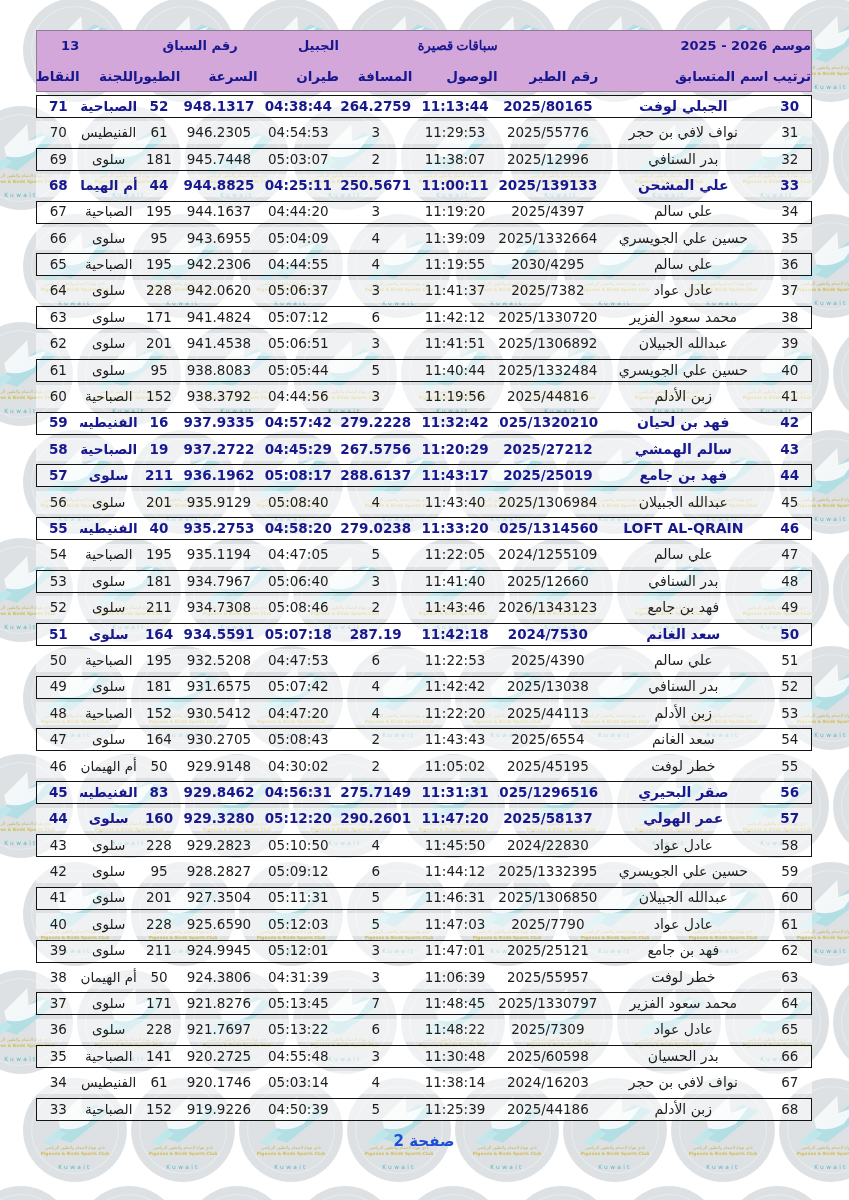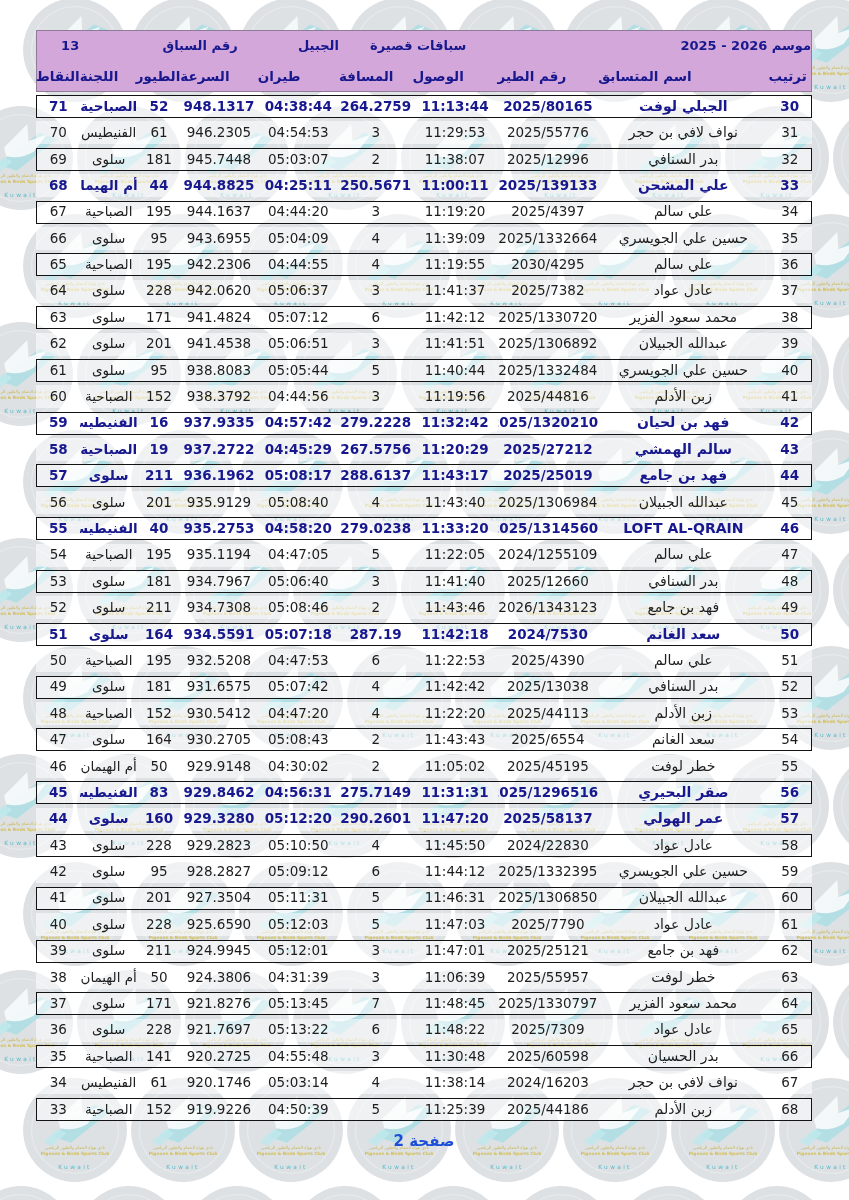--- a/index.html
+++ b/index.html
@@ -25,26 +25,26 @@
     border:1px solid #8f7a97;box-sizing:border-box;
     color:var(--navy);
   }
   .grid10{
     display:grid;direction:rtl;
     grid-template-columns:5.5% 22% 13% 11% 9.5% 10.5% 10% 5.5% 7.5% 5.5%;
     align-items:center;
   }
   .meta-row{height:29px;font-size:13px;font-weight:700;}
   .meta-season{grid-column:1/3;text-align:right;padding-left:8px;white-space:nowrap;}
-  .meta-racetype{grid-column:4/6;text-align:center;white-space:nowrap;}
+  .meta-racetype{grid-column:4/6;white-space:nowrap;font-family:Liberation Serif, serif;}
   .meta-location{grid-column:6/7;text-align:right;white-space:nowrap;}
   .meta-raceno{grid-column:7/11;display:flex;justify-content:space-between;align-items:center;
                padding:0 20px 0 24px;white-space:nowrap;}
   .colhead-row{height:31px;font-size:13.5px;font-weight:700;}
-  .colhead-row .c{text-align:left;white-space:nowrap;}
+  .colhead-row .c{text-align:right;white-space:nowrap;}
   
   .rows{position:absolute;top:95px;right:37px;width:776px;}
   .row{
     height:23px;box-sizing:border-box;margin-bottom:3.4px;
     background:rgba(255,255,255,0.55);
     border:1.6px solid transparent;
     font-size:13.5px;color:var(--ink);
   }
   .row.boxed{border-color:var(--rowborder);}
   .row .c{text-align:center;white-space:nowrap;overflow:hidden;line-height:19.5px;}

